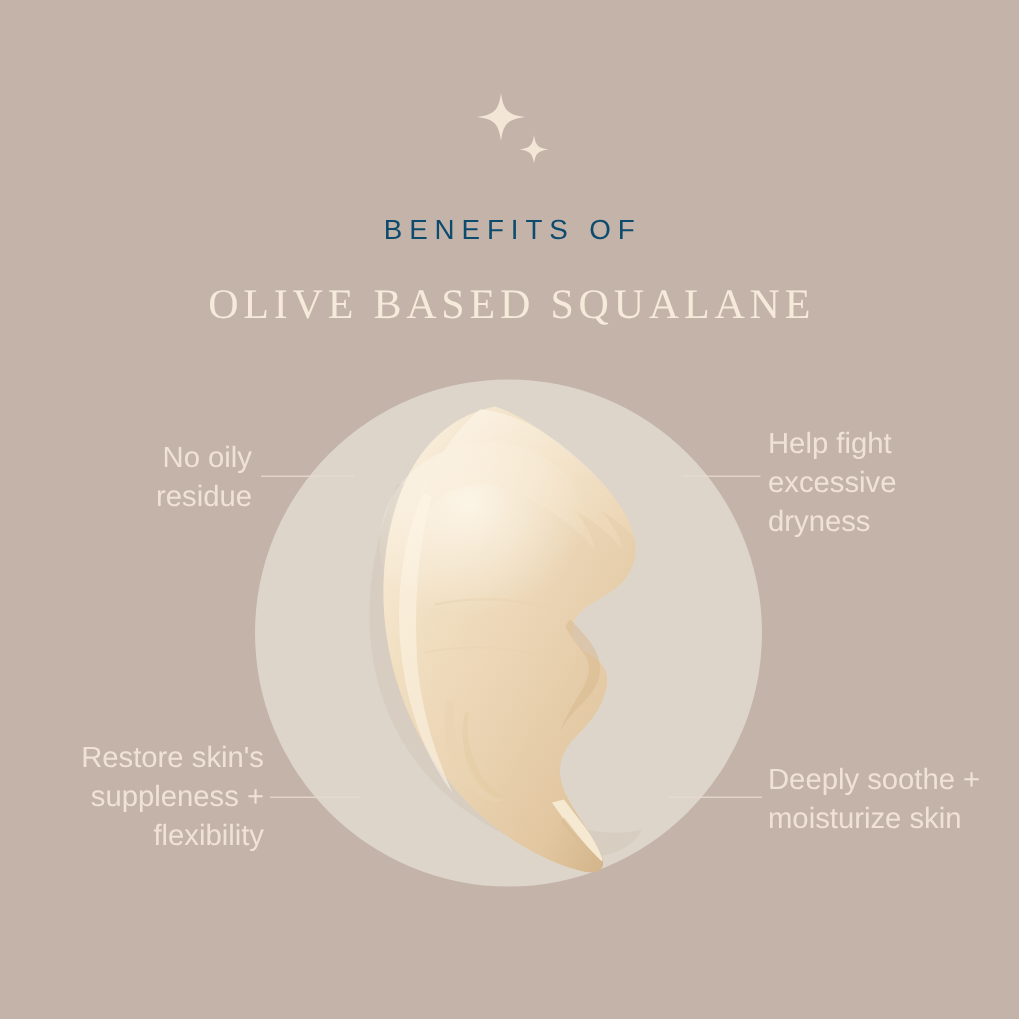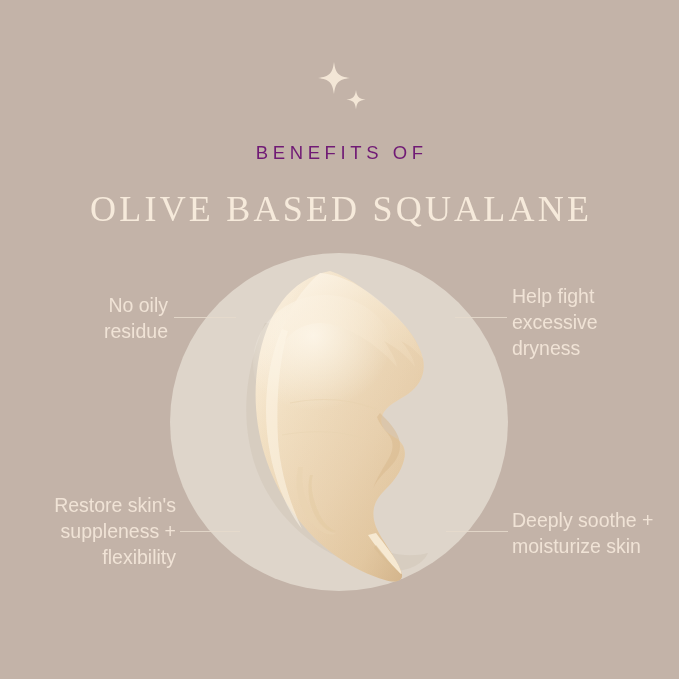--- a/index.html
+++ b/index.html
@@ -28,36 +28,36 @@
     pointer-events: none;
   }
 
   
   .eyebrow {
     position: absolute;
     left: 0;
     top: 142px;
     width: 679px;
     text-align: center;
-    color: #701a75;
+    color: #0c4a6e;
     font-family: "Liberation Sans", sans-serif;
     font-size: 18.5px;
     font-weight: 400;
     letter-spacing: 4.6px;
     text-indent: 4.6px;
   }
   .headline {
     position: absolute;
     left: 0;
     top: 188px;
     width: 679px;
     text-align: center;
     color: #f6eadb;
     font-family: "Liberation Serif", serif;
-    font-size: 36px;
+    font-size: 28px;
     font-weight: 400;
     letter-spacing: 3.2px;
     text-indent: 3.2px;
     white-space: nowrap;
   }
 
   
   .circle {
     position: absolute;
     left: 170px;

